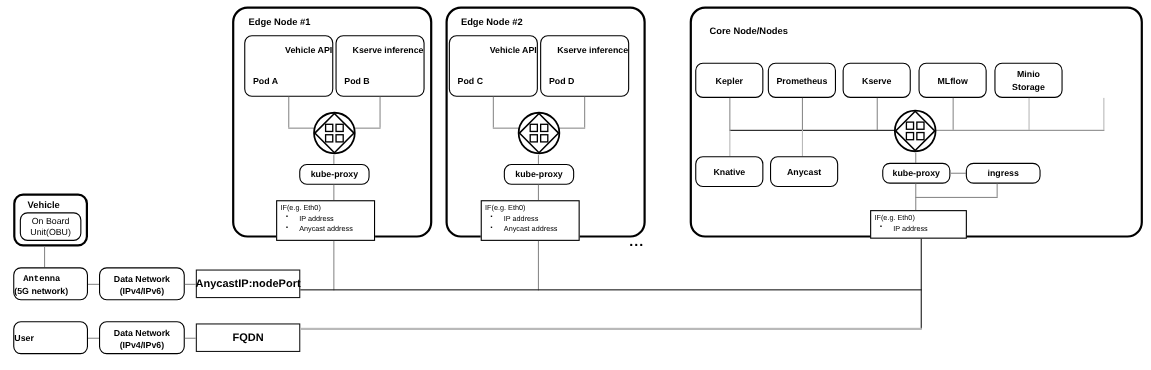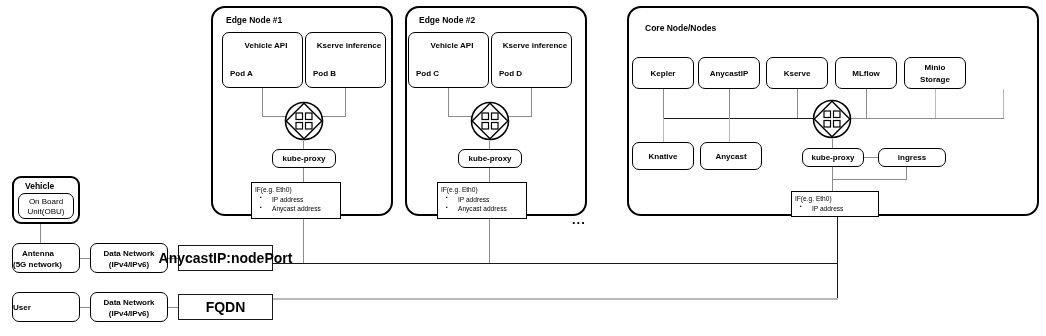--- a/index.html
+++ b/index.html
@@ -16,27 +16,27 @@
     white-space:nowrap;line-height:1;
   }
 
   .rbox{
     position:absolute;border:1.6px solid #000;border-radius:7px;background:#fff;
     box-sizing:border-box;display:flex;align-items:center;justify-content:center;
     text-align:center;font-size:8px;font-weight:bold;color:#000;line-height:1.25;
     padding:1px 2px;
   }
   .rbox.tall{display:block;}
-  .rbox .l1{position:absolute;left:0;right:0;text-align:center;padding-left:7px;font-size:8px;font-weight:bold;}
+  .rbox .l1{position:absolute;left:0;right:0;text-align:right;padding-left:7px;font-size:8px;font-weight:bold;}
   .rbox .l2{position:absolute;left:0;right:0;text-align:left;padding-left:7px;font-size:8px;font-weight:bold;}
 
   .sqbox{
     position:absolute;border:1.5px solid #1a1a1a;background:#fff;box-sizing:border-box;
     display:flex;align-items:center;justify-content:center;text-align:center;
-    font-size:14px;font-weight:bold;color:#000;
+    font-size:10px;font-weight:bold;color:#000;
   }
   .ifbox{
     position:absolute;border:1px solid #000;background:#fff;box-sizing:border-box;
     font-size:6.6px;color:#000;padding:2px 3px 0 3px;line-height:1.45;font-weight:normal;
   }
   .ifbox .hdr{font-weight:normal;}
   .ifbox ul{margin:0;padding:0 0 0 5px;list-style:none;}
   .ifbox li{position:relative;padding-left:12px;}
   .ifbox li:before{content:"\25AA";position:absolute;left:0;top:-0.5px;font-size:5px;}
 
@@ -141,21 +141,21 @@
 
   <div class="ellipsis" style="left:572px;top:213px;">...</div>
 
   <div class="node-group" style="left:627px;top:6px;width:412px;height:210px;"></div>
   <div class="group-title" style="left:645px;top:24px;">Core Node/Nodes</div>
 
   <div class="rbox tall" style="left:632px;top:57px;width:62px;height:32px;">
     <span style="position:absolute;left:0;right:0;top:11px;text-align:center;">Kepler</span>
   </div>
   <div class="rbox tall" style="left:698px;top:57px;width:62px;height:32px;">
-    <span style="position:absolute;left:0;right:0;top:11px;text-align:center;">AnycastIP</span>
+    <span style="position:absolute;left:0;right:0;top:11px;text-align:center;">Prometheus</span>
   </div>
   <div class="rbox tall" style="left:766px;top:57px;width:62px;height:32px;">
     <span style="position:absolute;left:0;right:0;top:11px;text-align:center;">Kserve</span>
   </div>
   <div class="rbox tall" style="left:904px;top:57px;width:62px;height:32px;">
     <span style="position:absolute;left:0;right:0;top:5px;text-align:center;">Minio</span>
     <span style="position:absolute;left:0;right:0;top:17px;text-align:center;">Storage</span>
   </div>
   <div class="rbox tall" style="left:835px;top:57px;width:62px;height:32px;">
     <span style="position:absolute;left:0;right:0;top:11px;text-align:center;">MLflow</span>
@@ -212,21 +212,21 @@
   <div class="node-group" style="left:12px;top:176px;width:68px;height:48px;border-radius:9px;"></div>
   <div class="group-title" style="left:25px;top:182px;">Vehicle</div>
   <div class="rbox tall" style="left:18px;top:193px;width:56px;height:26px;">
     <span style="position:absolute;left:0;right:0;top:3px;text-align:center;font-weight:normal;">On Board</span>
     <span style="position:absolute;left:0;right:0;top:13px;text-align:center;font-weight:normal;">Unit(OBU)</span>
   </div>
 
   <div class="line mid" style="left:40px;top:224px;width:1px;height:19px;"></div>
 
   <div class="rbox tall" style="left:12px;top:243px;width:68px;height:30px;">
-    <span style="position:absolute;left:0;right:16px;top:5px;text-align:center;">Antenna</span>
+    <span style="position:absolute;left:0;right:16px;top:5px;text-align:center;font-family:Liberation Mono, monospace;">Antenna</span>
     <span style="position:absolute;left:0;right:0;top:16px;text-align:left;">(5G network)</span>
   </div>
   <div class="line mid" style="left:80px;top:258px;width:10px;height:1px;"></div>
 
   <div class="rbox tall" style="left:90px;top:243px;width:78px;height:30px;">
     <span style="position:absolute;left:0;right:0;top:5px;text-align:center;">Data Network</span>
     <span style="position:absolute;left:0;right:0;top:16px;text-align:center;">(IPv4/IPv6)</span>
   </div>
   <div class="line mid" style="left:168px;top:258px;width:10px;height:1px;"></div>
 

